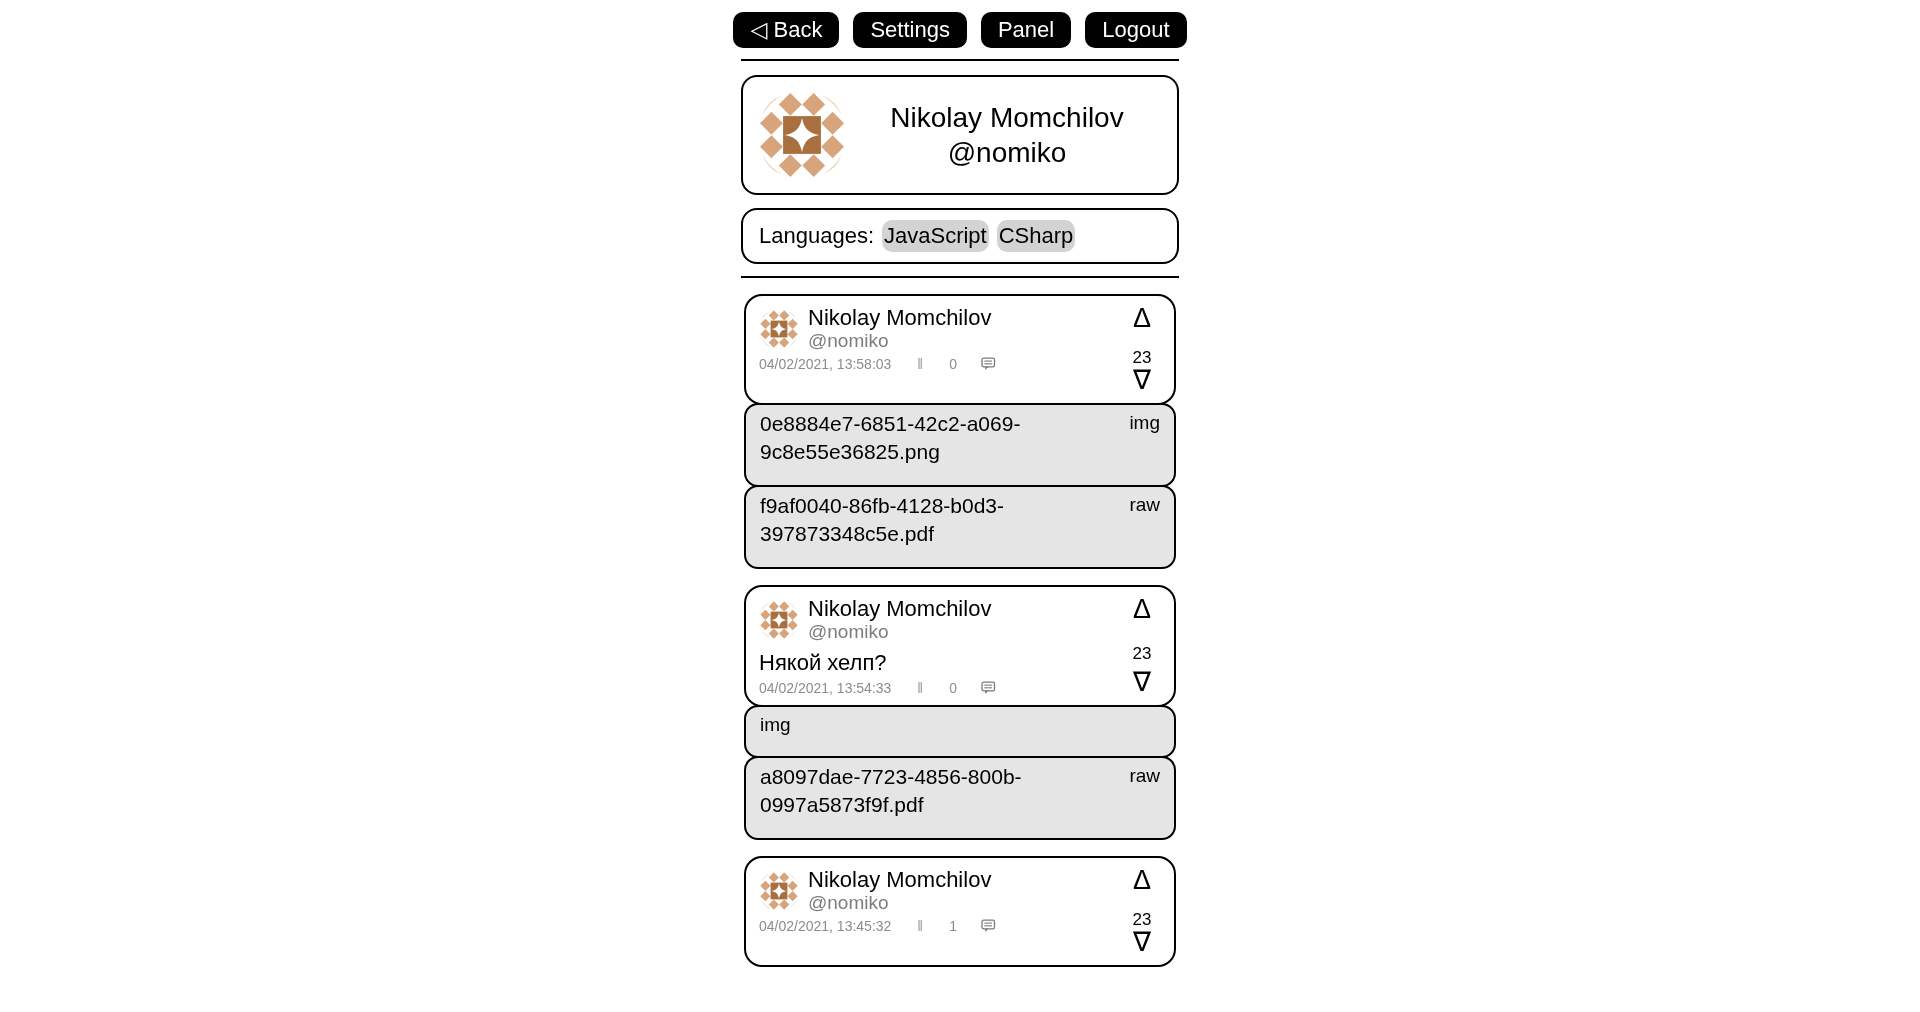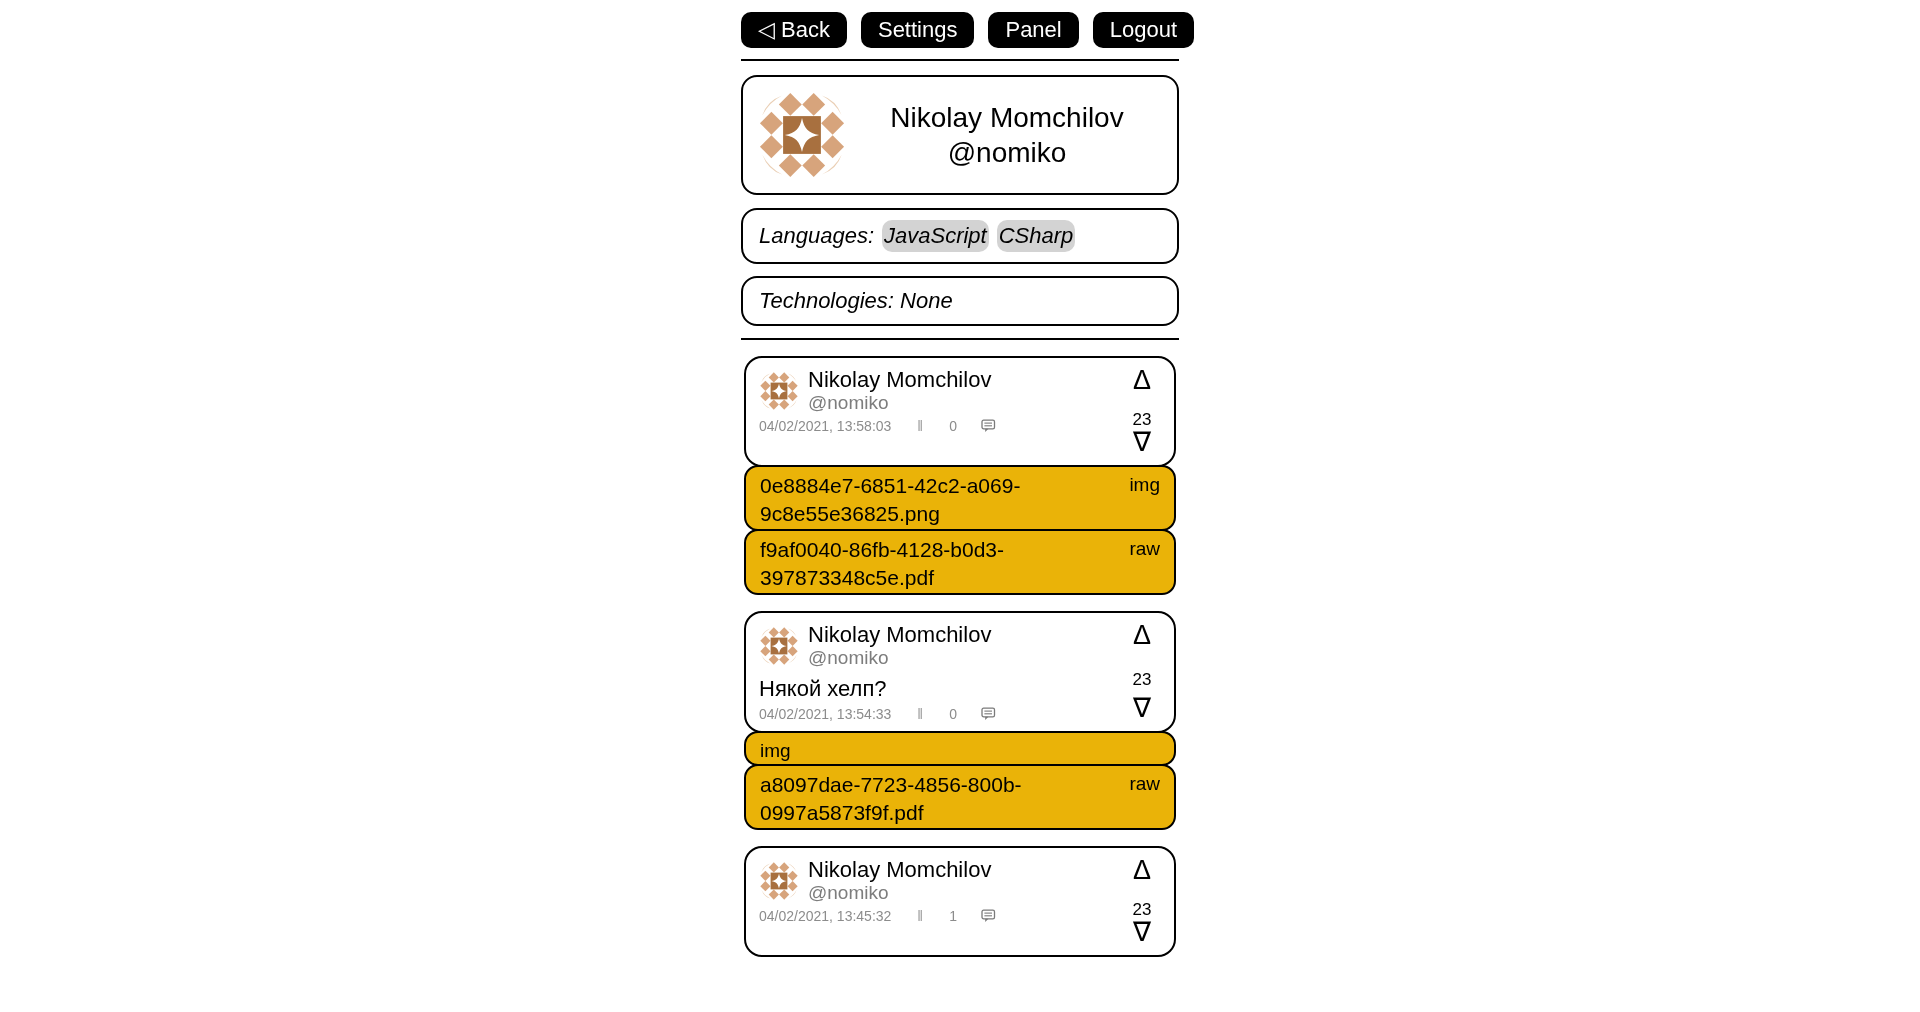--- a/index.html
+++ b/index.html
@@ -1,40 +1,40 @@
 <!DOCTYPE html>
 <html><head>
 <meta charset="utf-8">
 <style>
   * { margin:0; padding:0; box-sizing:border-box; }
   html,body { width:1920px; height:1012px; overflow:hidden; background:#fff;
               font-family:"Liberation Sans", sans-serif; color:#000; }
   .page { width:438px; margin:0 auto; padding-top:12px; }
 
   
-  .toolbar { display:flex; justify-content:space-between; gap:14px; }
+  .toolbar { display:flex; justify-content:center; gap:14px; }
   .toolbar button {
     background:#000; color:#fff; border:none; border-radius:10px;
     font-family:"Liberation Sans", sans-serif; font-size:22px;
     padding:5px 17px; height:36px; cursor:pointer; white-space:nowrap;
   }
   hr.sep { border:none; border-top:2.5px solid #000; margin:11px 0 14px 0; }
   hr.sep2 { border:none; border-top:2.5px solid #000; margin:9px 0 16px 0; }
 
   
   .card { border:2.5px solid #000; border-radius:16px; background:#fff; }
 
   
   .profile-card { display:flex; align-items:center; height:120px; padding:0 10px 0 14px; margin-bottom:13px; }
   .profile-avatar { width:90px; height:90px; flex:0 0 auto; }
   .profile-names { flex:1; text-align:center; font-size:28px; line-height:1.25; }
 
   
   .info-card { padding:10px 16px; font-size:22px; margin-bottom:12px;
-               display:flex; align-items:center; flex-wrap:wrap;font-style:italic; }
+               display:flex; align-items:center; flex-wrap:wrap; }
   .info-card .label { margin-right:8px; }
   .badge { background:#d3d3d3; border-radius:10px; padding:3px 2px; margin-right:8px; font-size:22px; }
 
   
   .post-group { width:432px; margin:0 auto 16px auto; }
   .post-card { position:relative; border:2.5px solid #000; border-radius:18px;
                padding:10px 60px 9px 13px; min-height:111px; background:#fff; }
   .post-header { display:flex; align-items:center; }
   .post-avatar { width:40px; height:40px; flex:0 0 auto; margin-right:9px; }
   .post-author-name { font-size:22px; line-height:1.1; }
@@ -43,22 +43,22 @@
   .post-meta { display:flex; align-items:center; margin-top:4px;
                font-size:14px; color:#8c8c8c; gap:24px; }
   .meta-sep { font-size:14px; color:#9a9a9a; padding:0 2px; }
   .vote-col { position:absolute; top:9px; bottom:9px; right:12px; width:40px;
               display:flex; flex-direction:column; justify-content:space-between;
               align-items:center; }
   .vote-arrow { font-size:27px; line-height:1; cursor:pointer; }
   .vote-count { font-size:17px; line-height:1;margin-top:16px; }
 
   
-  .attachment-row { border:2.2px solid #000; border-radius:14px; background:#eab308;
-                    margin-top:-2px; padding:5px 14px 1px 14px;
+  .attachment-row { border:2.2px solid #000; border-radius:14px; background:#e5e5e5;
+                    margin-top:-2px; padding:5px 14px 19px 14px;
                     display:flex; justify-content:space-between; align-items:flex-start;
                     cursor:pointer; }
   .attachment-name { font-size:21px; line-height:1.33; width:312px; word-break:break-word; }
   .attachment-type { font-size:19px; line-height:1.33; }
 
   .comment-icon svg { display:block; }
 </style>
 </head>
 <body>
 
@@ -101,23 +101,20 @@
       <div>@nomiko</div>
     </div>
   </div>
 
   <div class="card info-card">
     <span class="label">Languages:</span>
     <span class="badge">JavaScript</span>
     <span class="badge">CSharp</span>
   </div>
 
-  <div class="card info-card">
-    <span class="label">Technologies: None</span>
-  </div>
 
   <hr class="sep2">
 
   <div>
       <div class="post-group">
   <div class="post-card">
     <div class="post-header">
       <div class="post-avatar avatar-slot">
   <svg viewBox="0 0 100 100" width="100%" height="100%">
     <g fill="#eacfb5">

